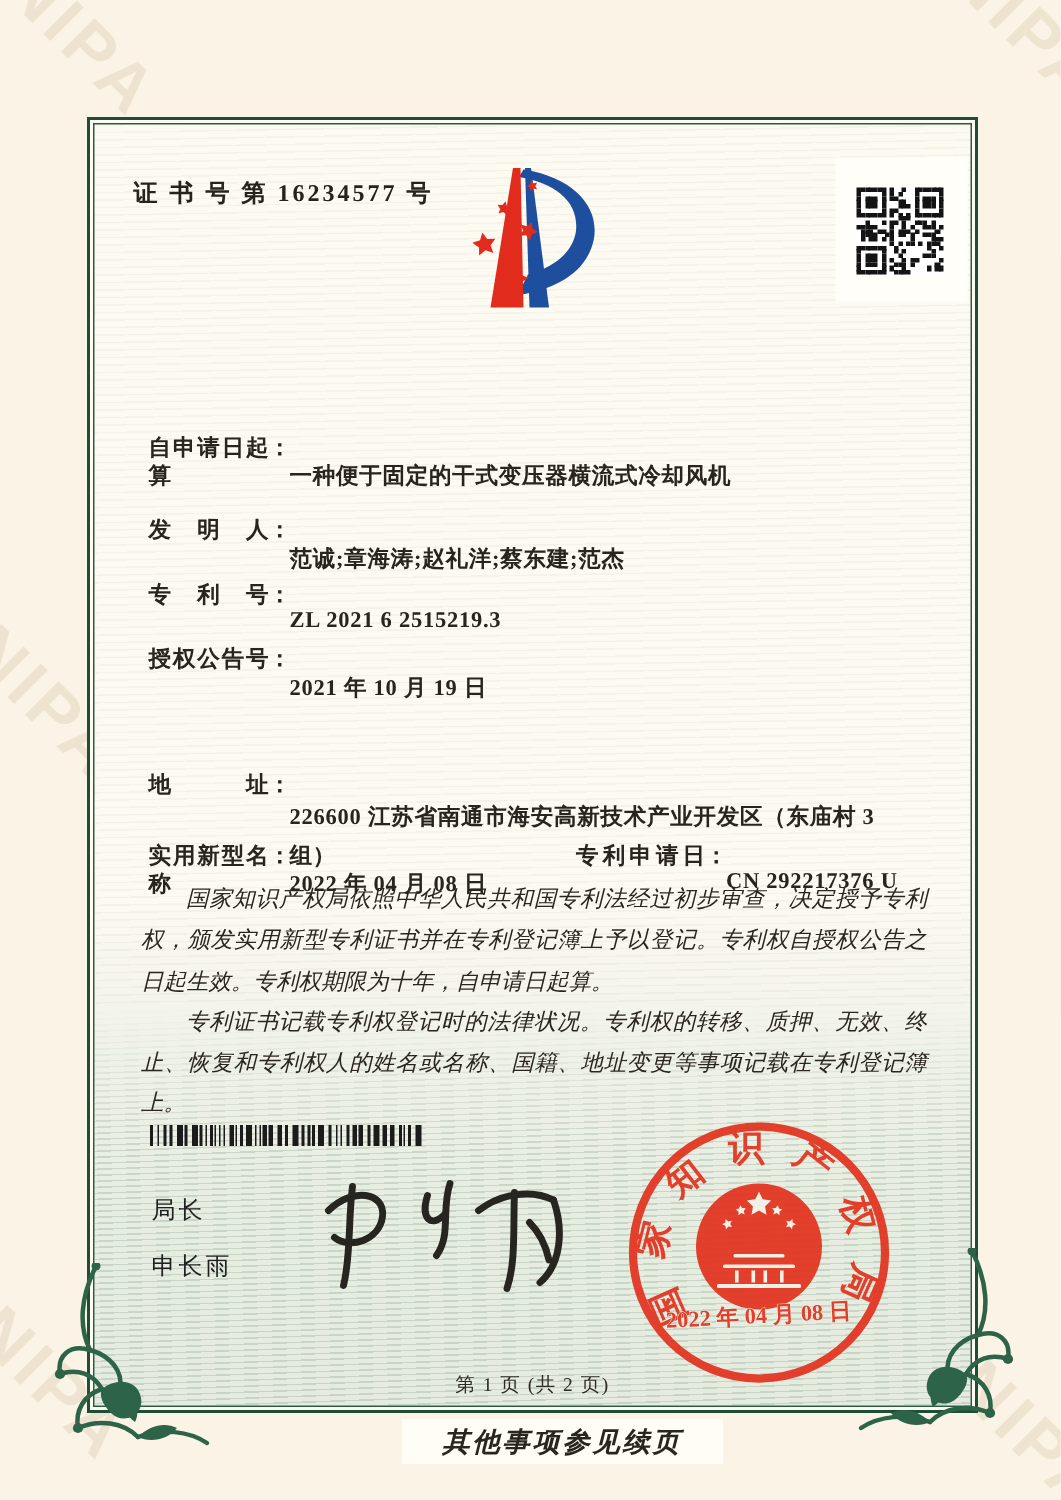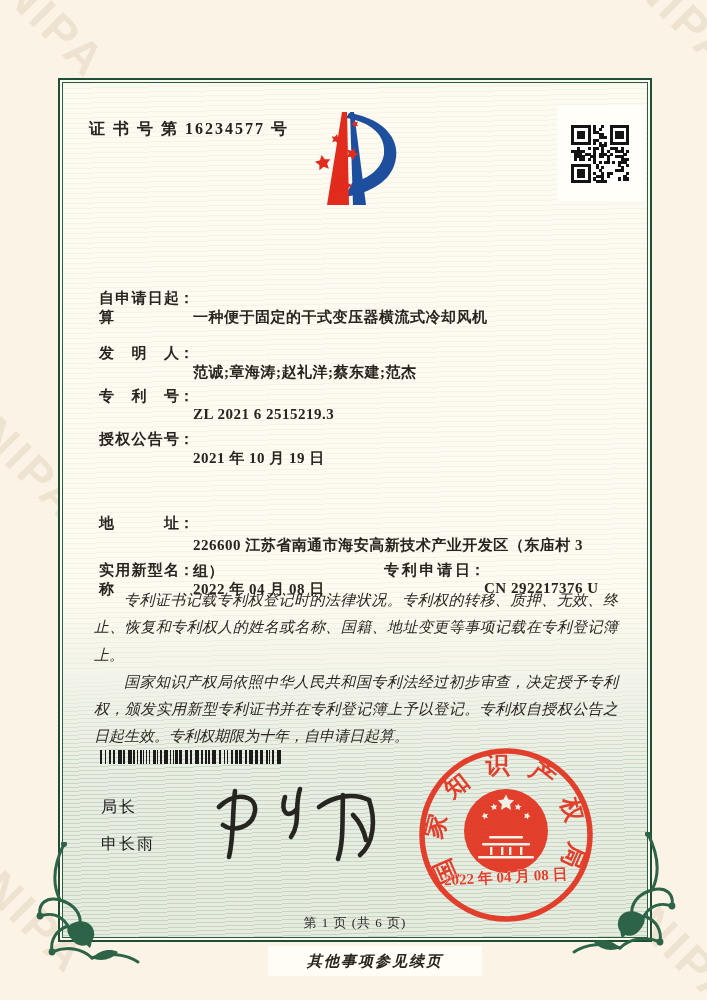--- a/index.html
+++ b/index.html
@@ -67,21 +67,21 @@
   .sig-script{position:absolute;left:140px;top:692px;width:178px;height:92px;}
   .seal{position:absolute;left:351px;top:660px;width:184px;height:184px;opacity:.93;}
   .pagination{position:absolute;left:0;right:0;top:831px;text-align:center;font-size:13px;color:#2c2a24;letter-spacing:1px;}
   
   .flourish{position:absolute;width:130px;height:130px;color:#2d6347;}
   .flourish.bl{left:34px;top:842px;}
   .flourish.br{left:548px;top:832px;transform:scaleX(-1);}
   
   .footer-note{
     position:absolute;left:268px;top:946px;width:214px;height:30px;background:#fffdf6;
-    text-align:center;line-height:30px;font-size:15px;font-style:italic;font-weight:600;color:#2a251e;letter-spacing:2px;
+    text-align:center;line-height:30px;font-size:18px;font-style:italic;font-weight:600;color:#2a251e;letter-spacing:2px;
   }
   svg{display:block;}
 </style>
 </head>
 <body>
 
 <div class="page">
 
   <svg width="0" height="0" style="position:absolute" aria-hidden="true">
     <defs>
@@ -344,22 +344,22 @@
         <span class="lbl">地址</span><span class="colon">：</span><span class="val wrap">226600 江苏省南通市海安高新技术产业开发区（东庙村 3 组）</span>
       </div>
       <div class="row" style="top:478px;">
         <span class="lbl">实用新型名称</span><span class="colon">：</span><span class="val">2022 年 04 月 08 日</span>
         <span class="row2">
           <span class="lbl2">专利申请日</span><span class="colon">：</span><span class="val">CN 292217376 U</span>
         </span>
       </div>
 
       <div class="body-text">
+        <p>国家知识产权局依照中华人民共和国专利法经过初步审查，决定授予专利权，颁发实用新型专利证书并在专利登记簿上予以登记。专利权自授权公告之日起生效。专利权期限为十年，自申请日起算。</p>
         <p>专利证书记载专利权登记时的法律状况。专利权的转移、质押、无效、终止、恢复和专利权人的姓名或名称、国籍、地址变更等事项记载在专利登记簿上。</p>
-        <p>国家知识产权局依照中华人民共和国专利法经过初步审查，决定授予专利权，颁发实用新型专利证书并在专利登记簿上予以登记。专利权自授权公告之日起生效。专利权期限为十年，自申请日起算。</p>
       </div>
 
       <div class="barcode" id="barcode">
           <span style="width: 2px; margin-right: 3px;"></span>
           <span style="width: 1px; margin-right: 3px;"></span>
           <span style="width: 2px; margin-right: 2px;"></span>
           <span style="width: 2px; margin-right: 3px;"></span>
           <span style="width: 4px; margin-right: 1px;"></span>
           <span style="width: 2px; margin-right: 3px;"></span>
           <span style="width: 4px; margin-right: 1px;"></span>
@@ -434,21 +434,21 @@
             <rect x="76" y="104" width="2.4" height="8"></rect>
             <rect x="87" y="104" width="2.4" height="8"></rect>
             <rect x="95" y="104" width="2.4" height="8"></rect>
             <rect x="106" y="104" width="2.4" height="8"></rect>
             <rect x="64" y="113" width="56" height="2.6" rx="1"></rect>
           </g>
         </g>
         <text x="92" y="139" text-anchor="middle" transform="rotate(-3 92 139)" font-size="15" font-weight="bold" fill="#e2331f" stroke="#f3f2e8" stroke-width="0.6" paint-order="stroke" font-family="Liberation Serif, DejaVu Serif, serif">2022 年 04 月 08 日</text>
       </svg>
 
-      <div class="pagination">第 1 页 (共 6 页)</div>
+      <div class="pagination">第 1 页 (共 2 页)</div>
     </div>
   </div>
 
   <svg class="flourish bl" viewBox="0 0 130 130">
     <g fill="none" stroke="currentColor" stroke-width="3" stroke-linecap="round">
       <path d="M30,2 C20,22 18,42 26,58 C12,54 4,62 6,74 C18,70 28,74 34,84"></path>
       <path d="M34,84 C22,88 16,98 18,110 C32,104 48,106 58,116"></path>
       <path d="M58,116 C74,110 92,112 104,120"></path>
       <path d="M26,58 C40,62 48,72 46,84"></path>
     </g>

